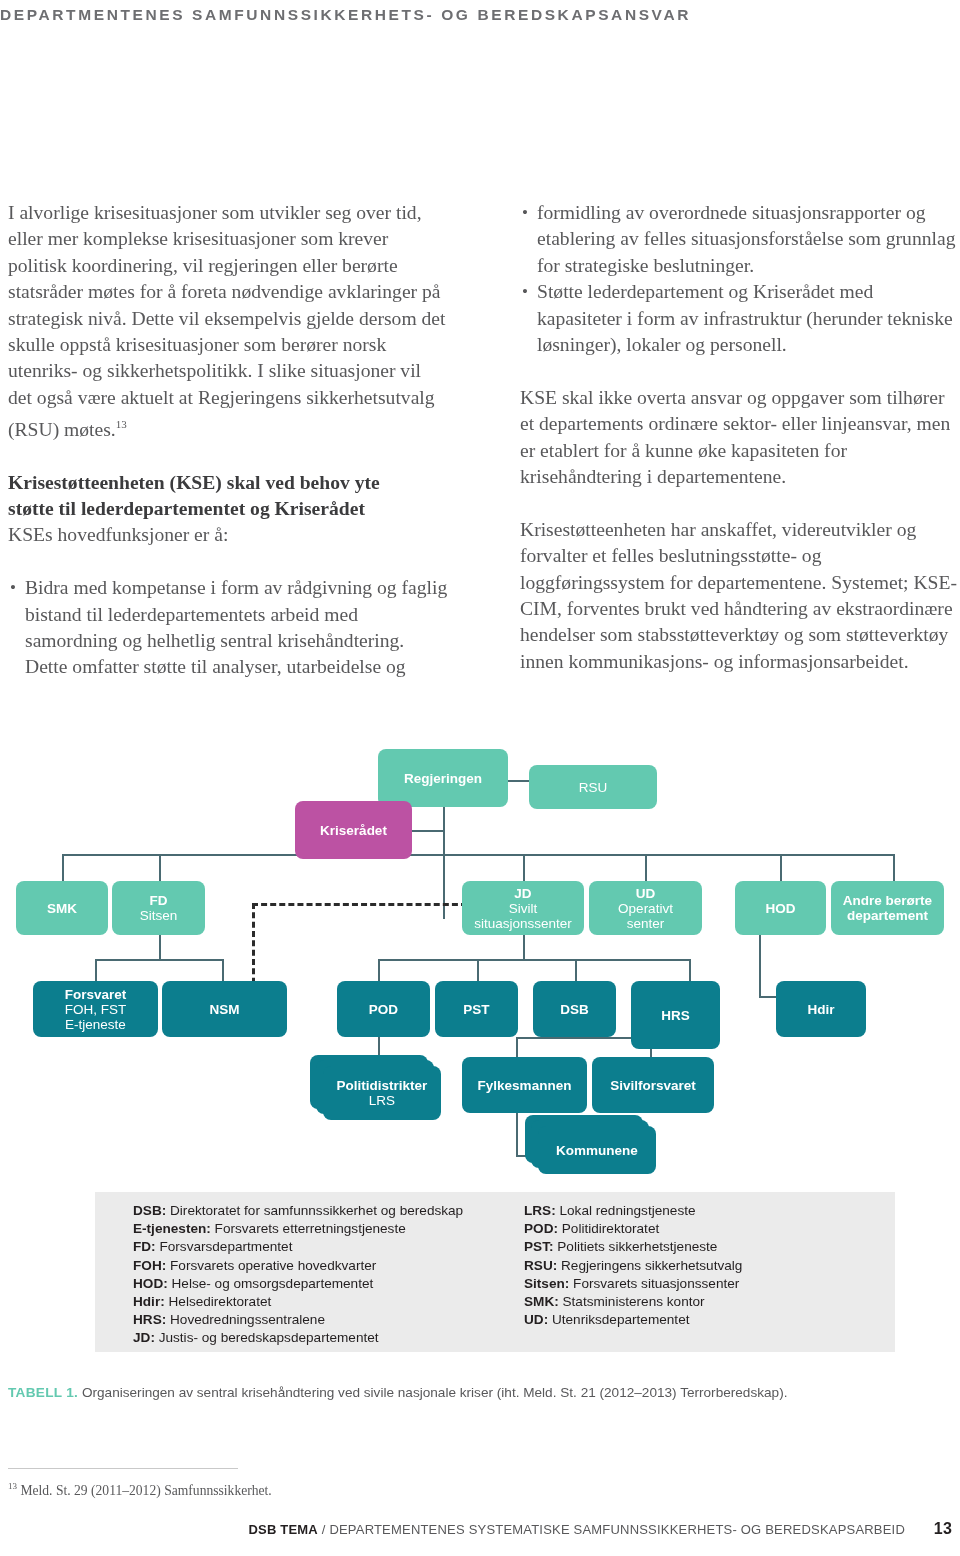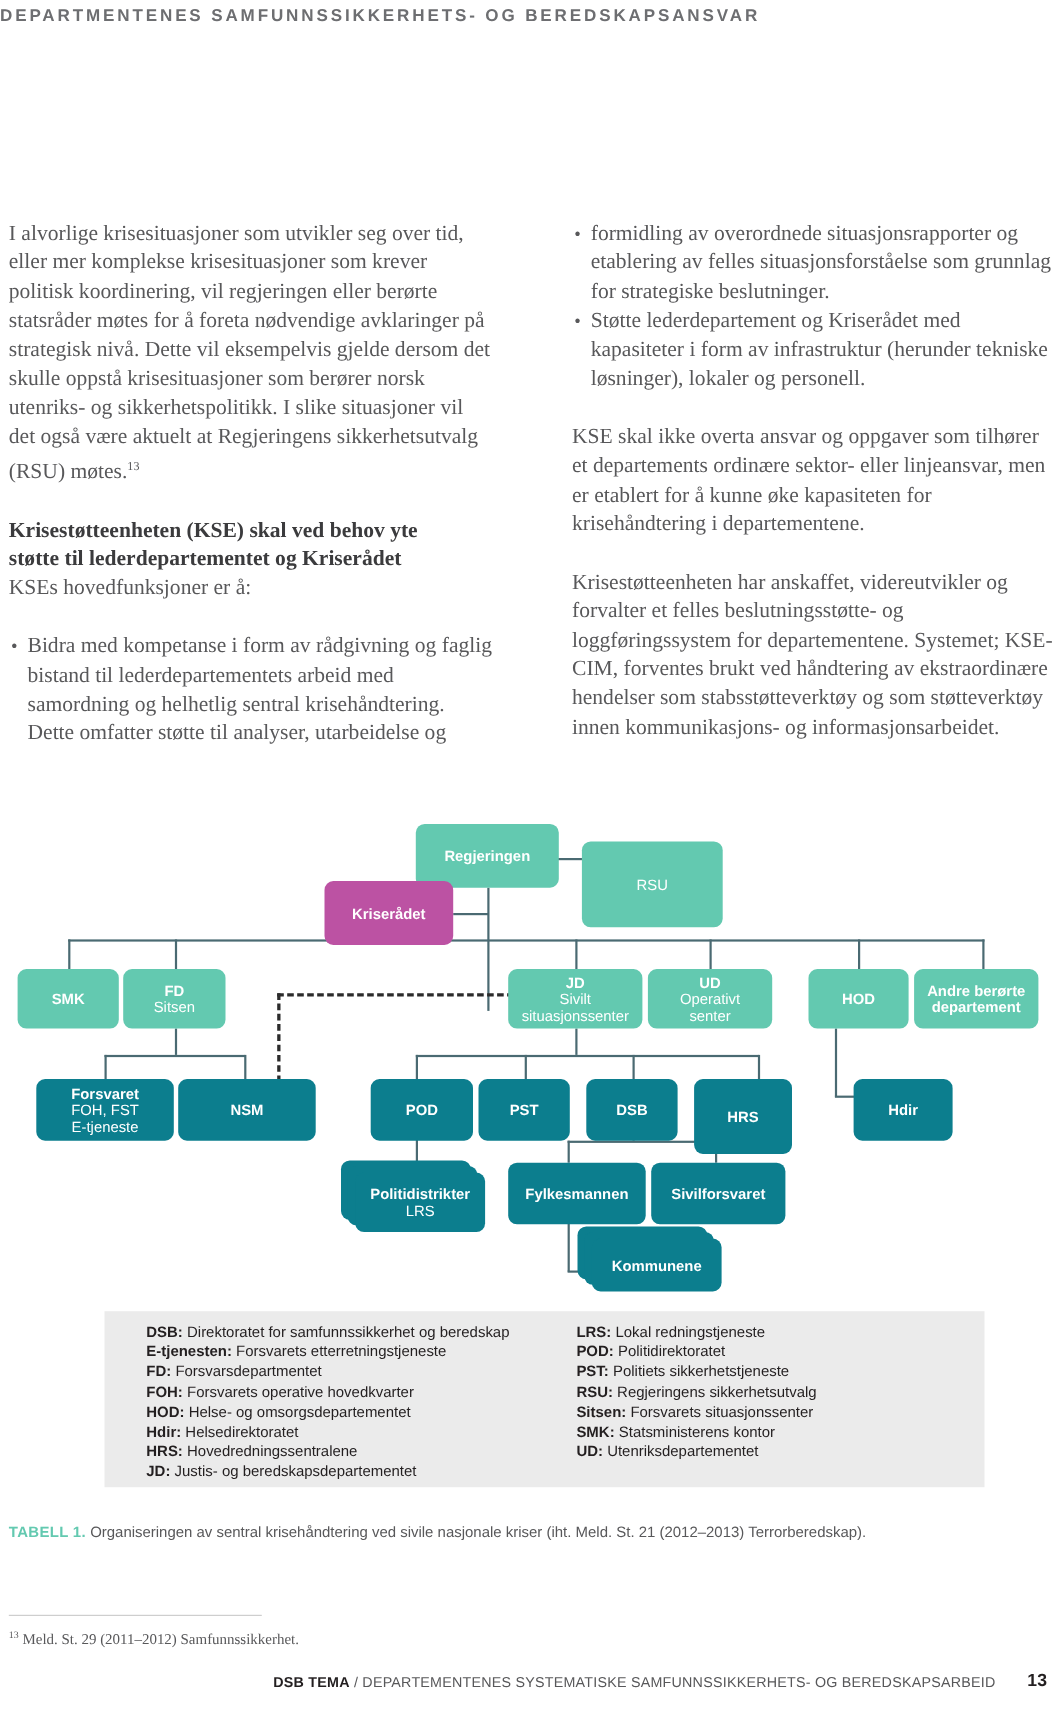--- a/index.html
+++ b/index.html
@@ -260,21 +260,21 @@
   <div class="ln lnv" style="left:516px; top:302px; height:20px;"></div>
   <div class="ln lnv" style="left:650px; top:302px; height:20px;"></div>
 
   <div class="ln lnv" style="left:516px; top:356px; height:65px;"></div>
   <div class="ln lnh" style="left:516px; top:420px; width:24px;"></div>
 
   <div class="node green bold" style="left:378px; top:14px; width:130px; height:58px;">
     <span>Regjeringen</span>
   </div>
 
-  <div class="node green" style="left:529px; top:30px; width:128px; height:78px;">
+  <div class="node green" style="left:529px; top:30px; width:128px; height:44px;">
     <span>RSU</span>
   </div>
 
   <div class="node magenta bold" style="left:295px; top:66px; width:117px; height:58px;">
     <span>Kriserådet</span>
   </div>
 
   <div class="node green bold" style="left:16px; top:146px; width:92px; height:54px;">
     <span>SMK</span>
   </div>

